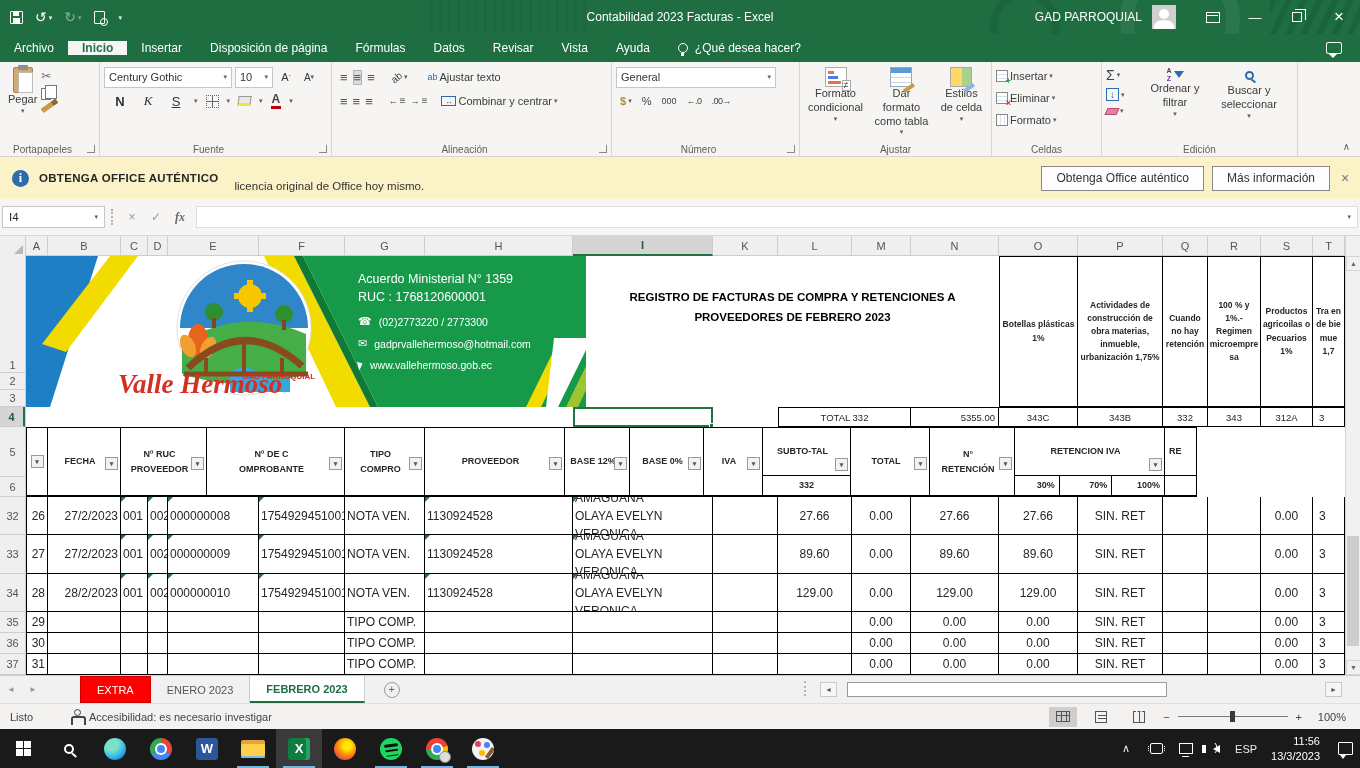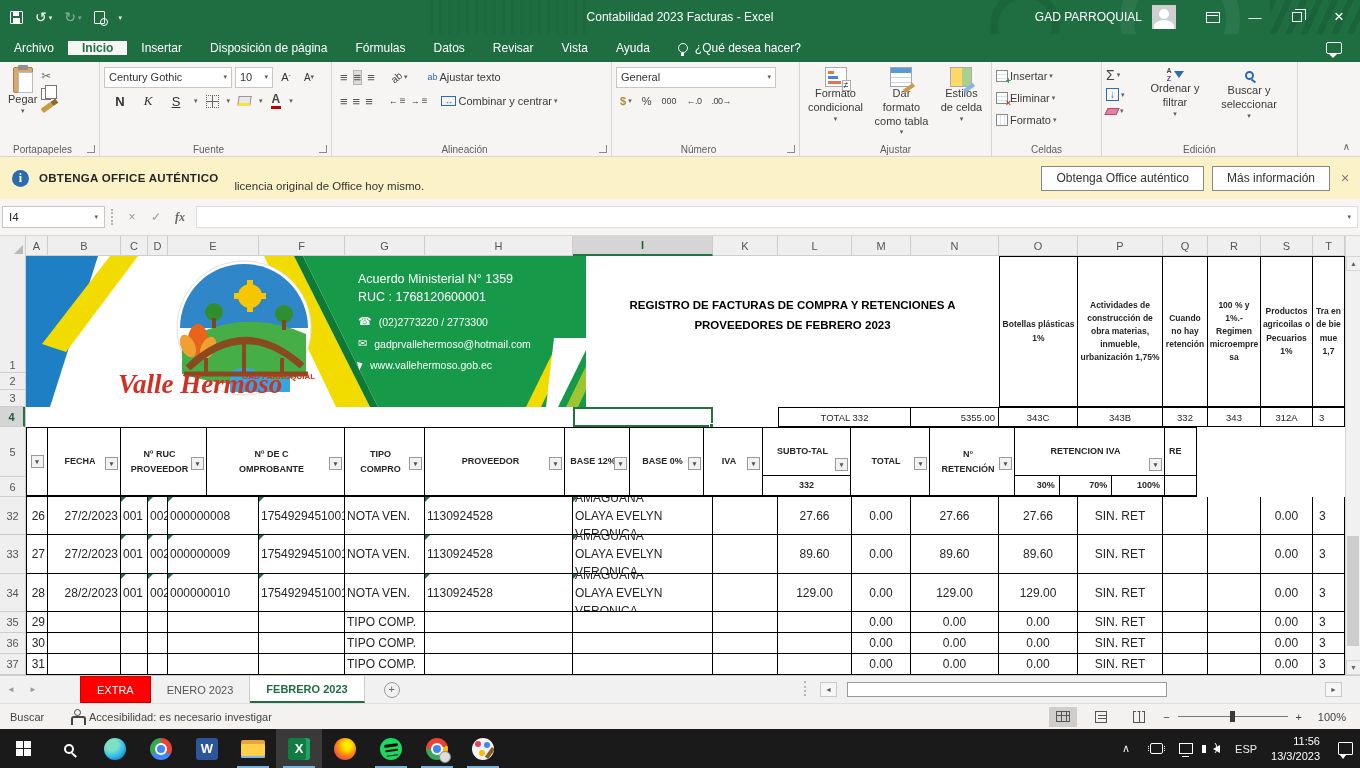--- a/index.html
+++ b/index.html
@@ -136,21 +136,21 @@
 
 
 #banner{position:relative;width:1319px;height:151px;background:#fff}
 #logo-title{position:absolute;left:92px;top:113px;font-size:27px;font-weight:bold;font-style:italic;color:#d33024;font-family:"Liberation Serif",serif;white-space:nowrap}
 #logo-sub{position:absolute;left:216px;top:116px;font-size:8px;font-weight:bold;color:#d33024;white-space:nowrap}
 #contact{position:absolute;left:332px;top:14px;width:210px;color:#fff}
 #contact .c1{font-size:12.5px;line-height:1.45}
 #contact .crow{display:flex;align-items:center;gap:7px;font-size:10.5px;margin-top:9px}
 #contact .cico{font-size:11px;flex:none}
 .cursorico{width:0;height:0;border-left:5px solid #fff;border-top:3px solid transparent;border-bottom:6px solid transparent;transform:rotate(-15deg);flex:none}
-#sheet-title{position:absolute;left:560px;top:40px;width:413px;text-align:center;font-weight:bold;font-size:11.5px;line-height:1.7;color:#000}
+#sheet-title{position:absolute;left:560px;top:32px;width:413px;text-align:center;font-weight:bold;font-size:11.5px;line-height:1.7;color:#000}
 #taxheads{position:absolute;left:973px;top:0;height:151px;display:flex}
 .taxc{border:1px solid #000;border-left-width:0;height:151px;display:flex;align-items:center;justify-content:center;text-align:center;font-size:8.5px;font-weight:bold;line-height:1.55;padding:1px;overflow:hidden;overflow-wrap:anywhere}
 .taxc:first-child{border-left-width:1px}
 
 
 #row4{display:flex;height:20px;font-size:9.5px}
 .r4c{flex:none;height:20px;display:flex;align-items:center;justify-content:center;font-weight:normal}
 .r4b{border:1px solid #000;border-left-width:0}
 .r4b.first{border-left-width:1px}
 #selcell{position:relative;border:2px solid #217346;background:#fff}
@@ -955,21 +955,21 @@
   <span id="tabsplit"></span>
   <div id="hscroll">
     <span id="hs-left">◄</span>
     <span id="hs-track">
         <span id="hthumb"></span>
       </span>
     <span id="hs-right">►</span>
   </div>
 
   <div id="statusbar">
-    <span id="st-ready">Buscar</span>
+    <span id="st-ready">Listo</span>
     <span class="accico"></span>
     <span>Accesibilidad: es necesario investigar</span>
     <div id="st-right">
       <span class="vwbtn on">
           <span class="vw-normal"></span>
         </span>
       <span class="vwbtn">
           <span class="vw-layout"></span>
         </span>
       <span class="vwbtn">

